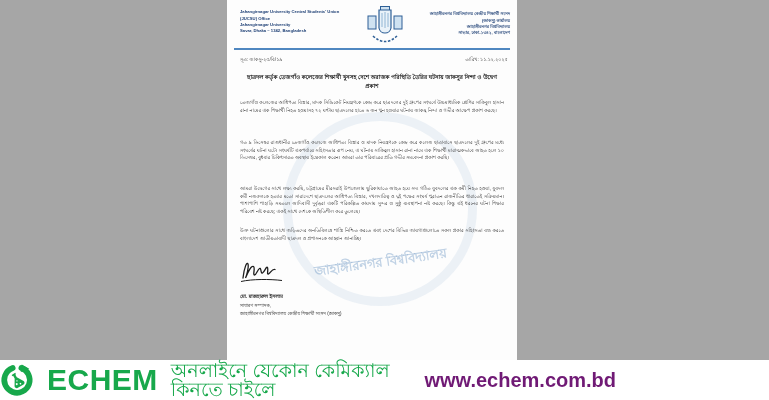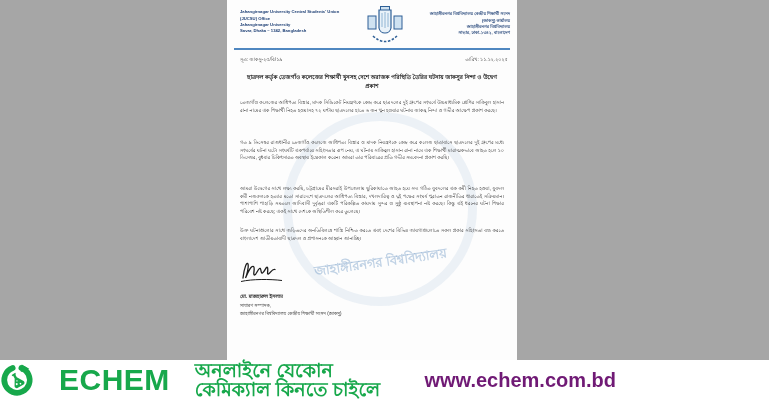--- a/index.html
+++ b/index.html
@@ -69,27 +69,27 @@
   .wm-text {
     left:86px; top:262px;
     color:rgba(92,140,190,0.38); font-size:13px; font-weight:bold;
     transform:rotate(-8deg); transform-origin:0 0; white-space:nowrap;
   }
 
   
   .banner {
     position:absolute; left:0; top:360px; width:616px; height:40px;
     background:#ffffff; display:flex; align-items:center; justify-content:center;
-    gap:25px;
+    gap:13px;
   }
   .echem-word {
     color:#17a84b; font-weight:bold; font-size:30px; letter-spacing:0.5px;
     line-height:1;
   }
-  .tagline { color:#17a84b; font-weight:bold; font-size:19px; line-height:1; }
+  .tagline { color:#17a84b; font-weight:normal; font-size:19px; line-height:1; }
   .url     { color:#701a75; font-weight:bold; font-size:20px; line-height:1; }
 </style>
 </head>
 <body>
 
 <div class="stage">
 
   <div class="backdrop"></div>
 
   <div class="doc">

